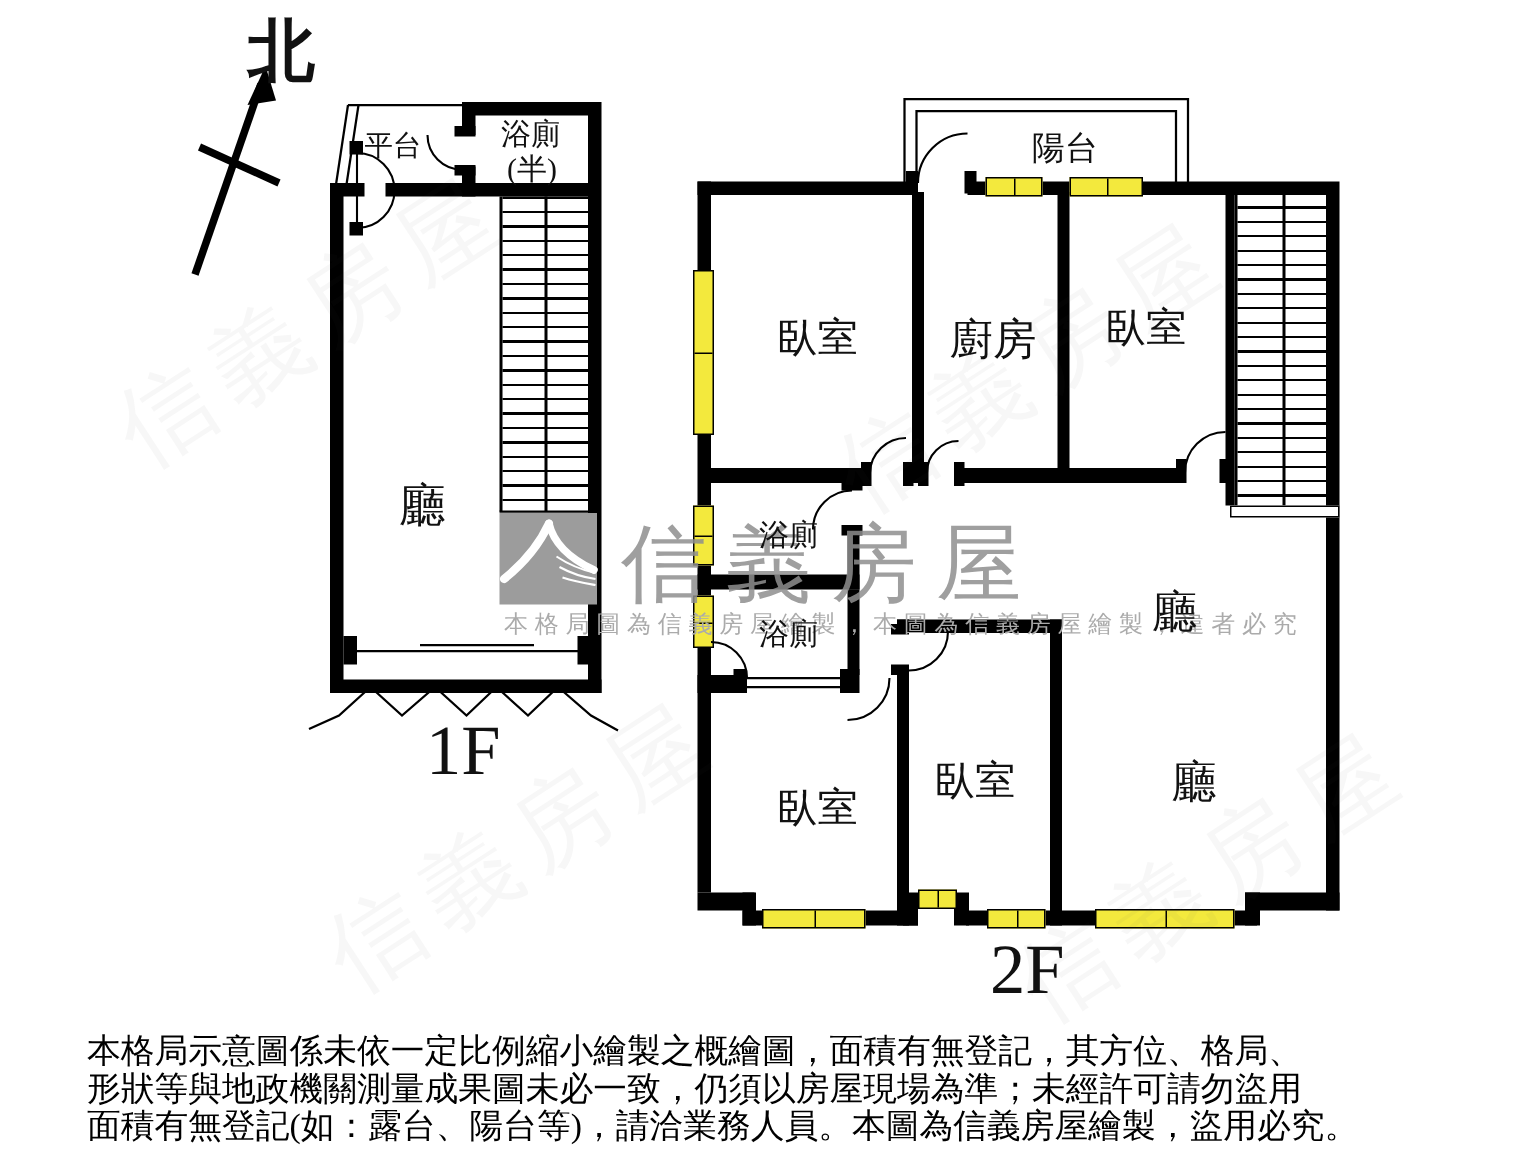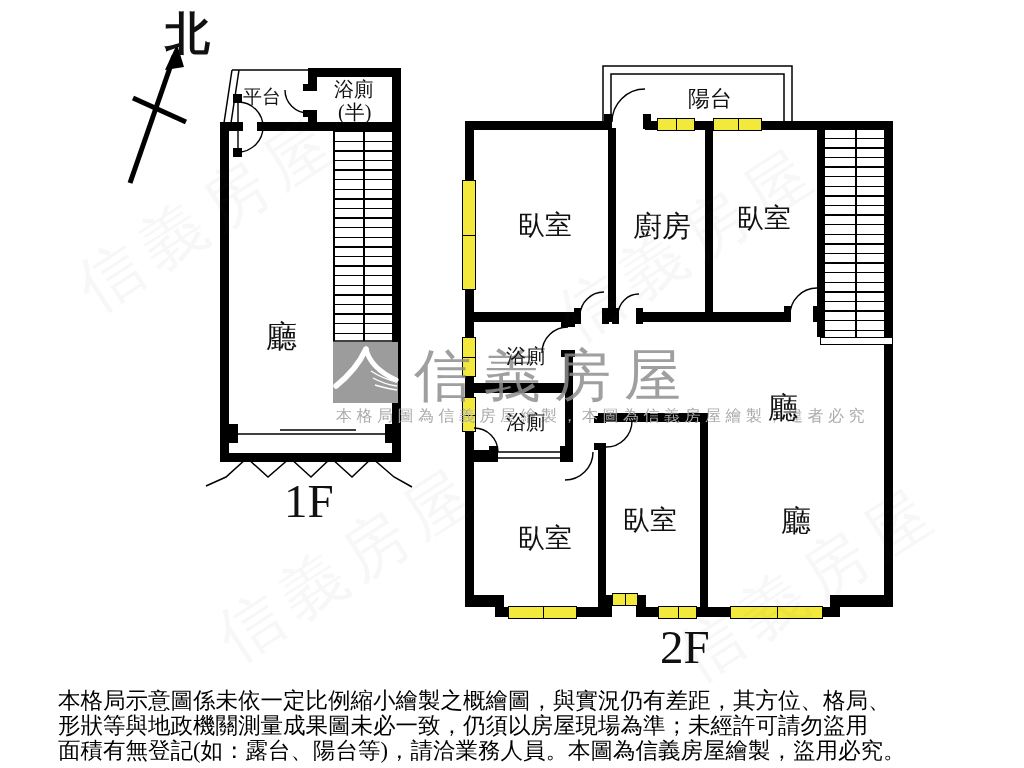--- a/index.html
+++ b/index.html
@@ -195,17 +195,17 @@
   <div class="lbl" style="left:633px;top:207px;font-size:29px;">廚房</div>
   <div class="lbl" style="left:737px;top:200px;font-size:27px;">臥室</div>
   <div class="lbl" style="left:506px;top:343px;font-size:20px;">浴廁</div>
   <div class="lbl" style="left:506px;top:409px;font-size:20px;">浴廁</div>
   <div class="lbl" style="left:768px;top:388px;font-size:30px;">廳</div>
   <div class="lbl" style="left:781px;top:501px;font-size:30px;">廳</div>
   <div class="lbl" style="left:518px;top:520px;font-size:27px;">臥室</div>
   <div class="lbl" style="left:623px;top:502px;font-size:27px;">臥室</div>
   <div class="lbl" style="left:660px;top:620px;font-size:47px;">2F</div>
 
-  <div class="disc" style="top:688px;">本格局示意圖係未依一定比例縮小繪製之概繪圖，與實況仍有差距，其方位、格局、</div>
+  <div class="disc" style="top:688px;">本格局示意圖係未依一定比例縮小繪製之概繪圖，面積有無登記，其方位、格局、</div>
   <div class="disc" style="top:713px;">形狀等與地政機關測量成果圖未必一致，仍須以房屋現場為準；未經許可請勿盜用</div>
   <div class="disc" style="top:738px;">面積有無登記(如：露台、陽台等)，請洽業務人員。本圖為信義房屋繪製，盜用必究。</div>
 
 </div>
 
 </body></html>

